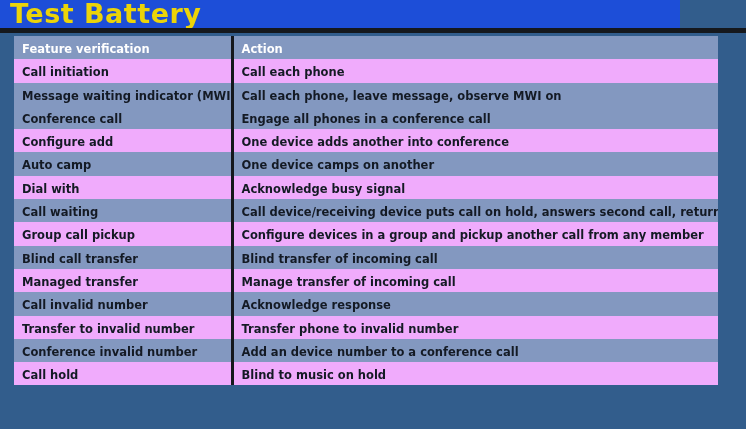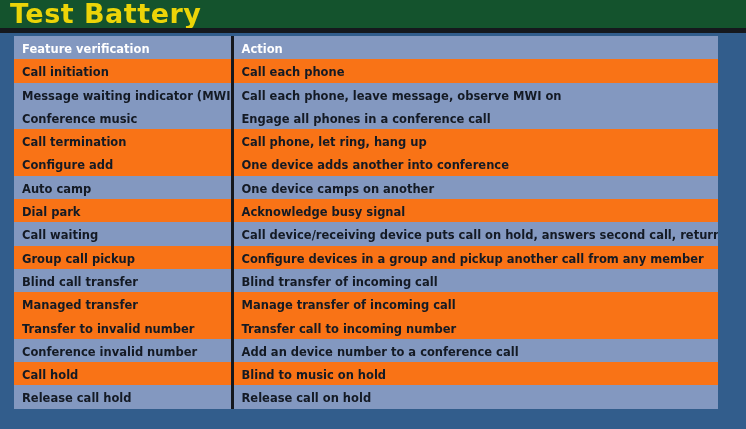--- a/index.html
+++ b/index.html
@@ -12,23 +12,23 @@
     background: #325d8c;
     font-family: "DejaVu Sans", sans-serif;
     overflow: hidden;
     position: relative;
   }
 
   
   #title-bar {
     position: absolute;
     left: 0; top: 0;
-    width: 746px;
+    width: 680px;
     height: 29px;
-    background: #14532d;
+    background: #1d4ed8;
   }
   #page-title {
     position: absolute;
     left: 10px;
     top: -2px;
     font-size: 27px;
     font-weight: bold;
     color: #ecd408;
     letter-spacing: 0.5px;
     line-height: 31px;
@@ -77,21 +77,21 @@
   table#battery-table td.col-feature {
     border-right: 3px solid #15181d;
   }
 
   
   tr.header-row th {
     background: #8398c0;
     color: #ffffff;
   }
   
-  tr.row-light td { background: #f97316; color: #141a24; }
+  tr.row-light td { background: #f0abfc; color: #141a24; }
   tr.row-dark  td { background: #8398c0; color: #141a24; }
 </style>
 </head>
 <body>
 
 <div id="title-bar">
   <div id="page-title">Test Battery</div>
 </div>
 <div id="title-rule"></div>
 
@@ -110,66 +110,62 @@
     <tbody id="table-body">
         <tr class="row-light">
           <td class="col-feature">Call initiation</td>
           <td class="col-action">Call each phone</td>
         </tr>
         <tr class="row-dark">
           <td class="col-feature">Message waiting indicator (MWI) on</td>
           <td class="col-action">Call each phone, leave message, observe MWI on</td>
         </tr>
         <tr class="row-dark">
-          <td class="col-feature">Conference music</td>
+          <td class="col-feature">Conference call</td>
           <td class="col-action">Engage all phones in a conference call</td>
-        </tr>
-        <tr class="row-light">
-          <td class="col-feature">Call termination</td>
-          <td class="col-action">Call phone, let ring, hang up</td>
         </tr>
         <tr class="row-light">
           <td class="col-feature">Configure add</td>
           <td class="col-action">One device adds another into conference</td>
         </tr>
         <tr class="row-dark">
           <td class="col-feature">Auto camp</td>
           <td class="col-action">One device camps on another</td>
         </tr>
         <tr class="row-light">
-          <td class="col-feature">Dial park</td>
+          <td class="col-feature">Dial with</td>
           <td class="col-action">Acknowledge busy signal</td>
         </tr>
         <tr class="row-dark">
           <td class="col-feature">Call waiting</td>
           <td class="col-action">Call device/receiving device puts call on hold, answers second call, returns to first call</td>
         </tr>
         <tr class="row-light">
           <td class="col-feature">Group call pickup</td>
           <td class="col-action">Configure devices in a group and pickup another call from any member</td>
         </tr>
         <tr class="row-dark">
           <td class="col-feature">Blind call transfer</td>
           <td class="col-action">Blind transfer of incoming call</td>
         </tr>
         <tr class="row-light">
           <td class="col-feature">Managed transfer</td>
           <td class="col-action">Manage transfer of incoming call</td>
         </tr>
+        <tr class="row-dark">
+          <td class="col-feature">Call invalid number</td>
+          <td class="col-action">Acknowledge response</td>
+        </tr>
         <tr class="row-light">
           <td class="col-feature">Transfer to invalid number</td>
-          <td class="col-action">Transfer call to incoming number</td>
+          <td class="col-action">Transfer phone to invalid number</td>
         </tr>
         <tr class="row-dark">
           <td class="col-feature">Conference invalid number</td>
           <td class="col-action">Add an device number to a conference call</td>
         </tr>
         <tr class="row-light">
           <td class="col-feature">Call hold</td>
           <td class="col-action">Blind to music on hold</td>
         </tr>
-        <tr class="row-dark">
-          <td class="col-feature">Release call hold</td>
-          <td class="col-action">Release call on hold</td>
-        </tr>
       </tbody>
   </table>
 </div>
 
 </body></html>

